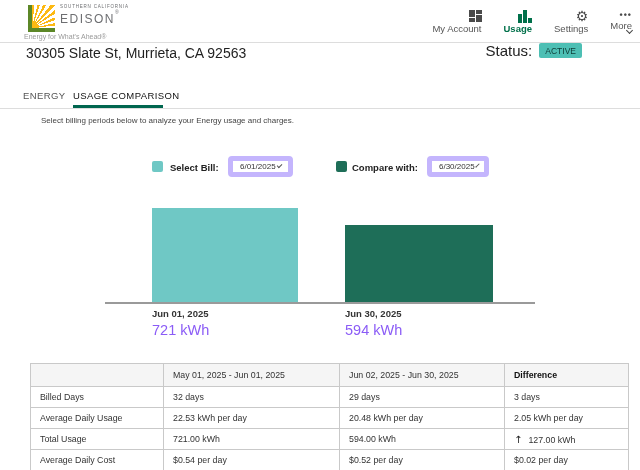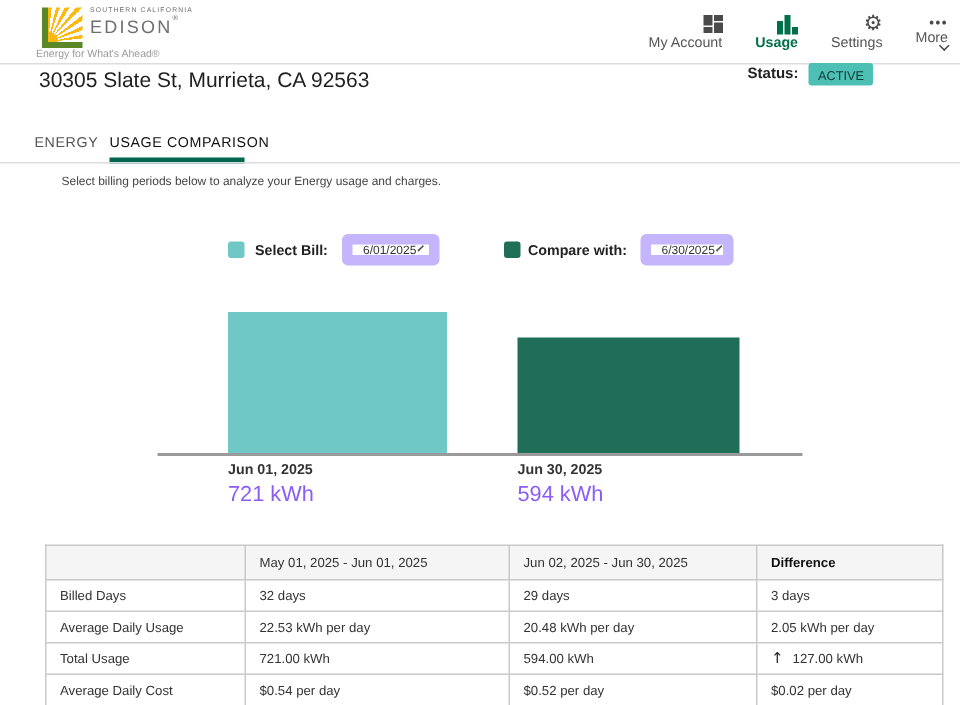--- a/index.html
+++ b/index.html
@@ -30,39 +30,39 @@
   .bars-icon { width:14px; height:13px; display:flex; align-items:flex-end; gap:1.5px; }
   .bars-icon i { width:3.5px; background:#00704a; display:block; }
   .gear-glyph { font-size:14px; color:#4a4a4a; line-height:13px; font-family:"DejaVu Sans", sans-serif; }
   .dots { font-size:9px; letter-spacing:1px; font-weight:700; color:#4a4a4a; }
   .chev { width:5px; height:5px; border-right:1.6px solid #444; border-bottom:1.6px solid #444;
           transform:rotate(45deg); display:inline-block; margin-left:2px; margin-top:-3px; }
 
   
   #address { position:absolute; left:26px; top:45px; font-size:14px; color:#1f1f1f; }
   #status-wrap { position:absolute; right:58px; top:42px; display:flex; align-items:center; gap:7px; }
-  #status-label { font-size:10px; font-weight:700; color:#222; }
+  #status-label { font-size:15px; font-weight:400; color:#222; }
   #status-badge { font-size:8.5px; font-weight:400; color:#0d3b36; padding:2.5px 6px; border-radius:2px; }
 
   
   #tabs-divider { position:absolute; left:0; top:108px; width:640px; height:1px; background:#ddd; }
   .tab { position:absolute; top:90px; font-size:9.5px; letter-spacing:0.4px; cursor:pointer; }
   #tab-energy { left:23px; color:#555; }
   #tab-usage-comparison { left:73px; color:#111; font-weight:400; }
   #tab-underline { position:absolute; left:73px; top:105px; width:90px; height:4px; }
 
   
   #description { position:absolute; left:23px; top:116px; font-size:8px; color:#444;margin-left:18px; }
   .swatch { position:absolute; width:11px; height:11px; border-radius:2px; }
   #swatch-select { left:152px; top:161px; }
   #swatch-compare { left:336px; top:161px; }
   .control-label { position:absolute; top:162px; font-size:9.5px; font-weight:700; color:#222; }
   #select-bill-label { left:170px; }
   #compare-with-label { left:352px; }
-  .dropdown { position:absolute; top:156px; height:21px; background:#fff; border:7px solid #c4b5fd;
+  .dropdown { position:absolute; top:156px; height:21px; background:#fff; border:5px solid #c4b5fd;
               border-radius:4px; display:flex; align-items:center; justify-content:space-between;
               padding:0 7px; font-size:8px; color:#333; cursor:pointer; }
   #select-bill-dropdown { left:228px; width:65px; }
   #compare-with-dropdown { left:427px; width:62px; }
   .dropdown .chev { border-color:#555; }
 
   
   #axis-line { position:absolute; left:105px; top:302px; width:430px; height:2px; background:#9a9a9a; }
   .bar { position:absolute; bottom:168px; }
   #bar-0 { left:152px; width:146px; }

